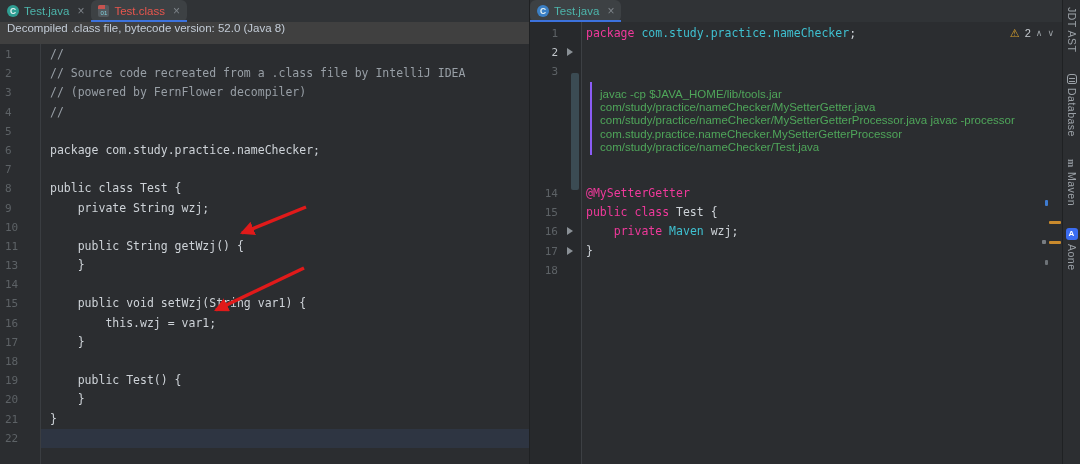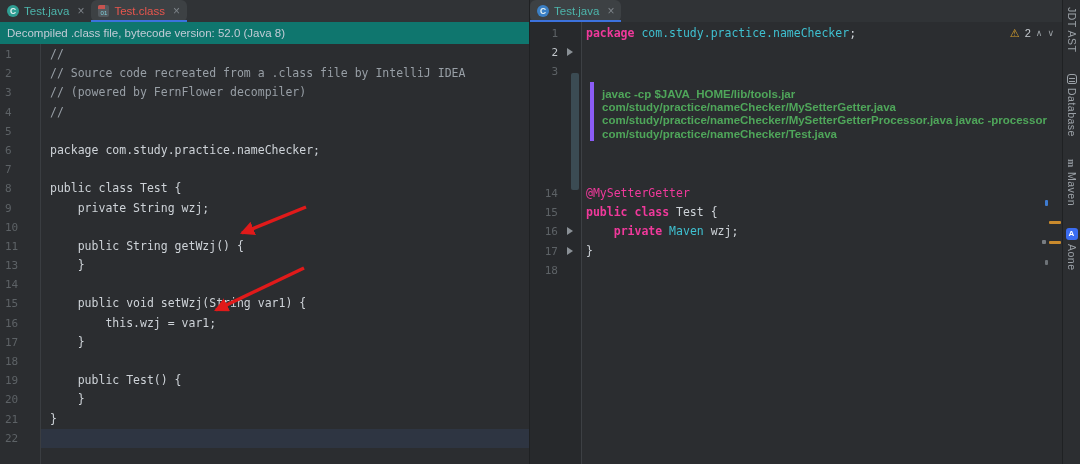--- a/index.html
+++ b/index.html
@@ -20,30 +20,30 @@
   .tab-label-java  { color:#4db6ac; }
   .tab-label-class { color:#e8564e; }
   .tab-close { color:#7e848a; font-size:12px; line-height:12px; margin-left:3px; cursor:pointer; }
   .circ-icon { width:12px; height:12px; border-radius:50%; color:#e8f2f2; font-size:8.5px; font-weight:bold;
                display:flex; align-items:center; justify-content:center; }
   .class-icon { width:11px; height:12px; background:#53595e; border-radius:2px; position:relative; overflow:hidden;
                 font-size:6px; color:#7fd0dc; display:flex; align-items:flex-end; justify-content:center; line-height:7px; }
   .class-icon::before { content:""; position:absolute; top:0; left:0; width:7px; height:4px; background:#c75450; }
 
   
-  #banner { height:22px; background:#0f766e; color:#c2cbd6; font-size:11.5px; display:flex; align-items:center; padding-left:7px; }
+  #banner { height:22px; background:#404040; color:#c2cbd6; font-size:11.5px; display:flex; padding-left:7px; }
 
   
   .rows { position:absolute; left:0; right:0; }
   .row { height:19.2px; line-height:19.2px; display:flex; white-space:pre; font-size:11.5px; }
   .ln { color:#5d6266; font-size:11px; flex:none; }
   .codeline { flex:1; }
   .t-plain  { color:#ced3d8; }
   .t-comment{ color:#989fa6; }
-  .t-kw     { color:#f0399b; font-weight:bold; }
+  .t-kw     { color:#f0399b; font-weight:normal; }
   .t-type   { color:#3fc0d0; }
   .t-pkg    { color:#3fc0d0; }
   .t-ann    { color:#f0399b; }
 
   
   #left-editor { position:absolute; top:44px; left:0; right:0; bottom:0; }
   #left-gutter-divider { position:absolute; left:40px; top:0; bottom:0; width:1px; background:#3a3d41; }
   #left-rows { top:1px; }
   #left-rows .ln { width:40px; padding-left:5px; }
   #left-rows .codeline { padding-left:10px; }
@@ -58,21 +58,21 @@
   #right-editor .ln { width:28px; text-align:right; }
   .foldcol { width:23px; flex:none; position:relative; }
   .fold-arrow { position:absolute; left:9px; top:5px; width:0; height:0;
                 border-left:6px solid #8a9096; border-top:4px solid transparent; border-bottom:4px solid transparent; }
   #right-editor .codeline { padding-left:5px; }
   #right-editor .row.current .ln { color:#c3c8cd; }
 
   
   #doc-row { height:102.4px; display:flex; }
   #doc-gutter { width:51px; flex:none; }
-  #doc-body { margin-left:9px; padding:6px 0 0 8px; border-left:4px solid #8b5cf6; align-self:flex-start;font-weight:bold; }
+  #doc-body { margin-left:9px; padding:6px 0 0 8px; border-left:2px solid #8b5cf6; align-self:flex-start; }
   .doc-line { font-size:11.5px; line-height:13.4px; color:#4fa65a; white-space:pre; }
   .doc-author { margin-top:5px; }
 
   
   #inspection { position:absolute; top:26px; right:8px; height:14px; display:flex; align-items:center; gap:5px; }
   #warn-icon { color:#d9a12c; font-size:11px; line-height:12px; }
   #warn-count { color:#c6cbd0; font-size:11px; }
   .chev { color:#9aa0a5; font-size:9px; line-height:10px; cursor:pointer; }
 
   
@@ -174,20 +174,21 @@
           <div class="row current"><span class="ln">2</span><span class="foldcol"><span class="fold-arrow"></span></span><span class="codeline"></span></div>
           <div class="row"><span class="ln">3</span><span class="foldcol"></span><span class="codeline"></span></div>
         </div>
       <div id="doc-row">
         <div id="doc-gutter"></div>
         <div id="doc-body" style="font-family:'Liberation Sans',sans-serif;">
           <div id="doc-lines">
               <div class="doc-line">javac -cp $JAVA_HOME/lib/tools.jar</div>
               <div class="doc-line">com/study/practice/nameChecker/MySetterGetter.java</div>
               <div class="doc-line">com/study/practice/nameChecker/MySetterGetterProcessor.java javac -processor</div>
+              <div class="doc-line">com.study.practice.nameChecker.MySetterGetterProcessor</div>
               <div class="doc-line">com/study/practice/nameChecker/Test.java</div>
             </div>
         </div>
       </div>
       <div id="rows-bottom">
           <div class="row"><span class="ln">14</span><span class="foldcol"></span><span class="codeline"><span class="t-ann">@MySetterGetter</span></span></div>
           <div class="row"><span class="ln">15</span><span class="foldcol"></span><span class="codeline"><span class="t-kw">public class</span><span class="t-plain"> Test {</span></span></div>
           <div class="row"><span class="ln">16</span><span class="foldcol"><span class="fold-arrow"></span></span><span class="codeline"><span class="t-plain">    </span><span class="t-kw">private</span><span class="t-plain"> </span><span class="t-type">Maven</span><span class="t-plain"> wzj;</span></span></div>
           <div class="row"><span class="ln">17</span><span class="foldcol"><span class="fold-arrow"></span></span><span class="codeline"><span class="t-plain">}</span></span></div>
           <div class="row"><span class="ln">18</span><span class="foldcol"></span><span class="codeline"></span></div>

